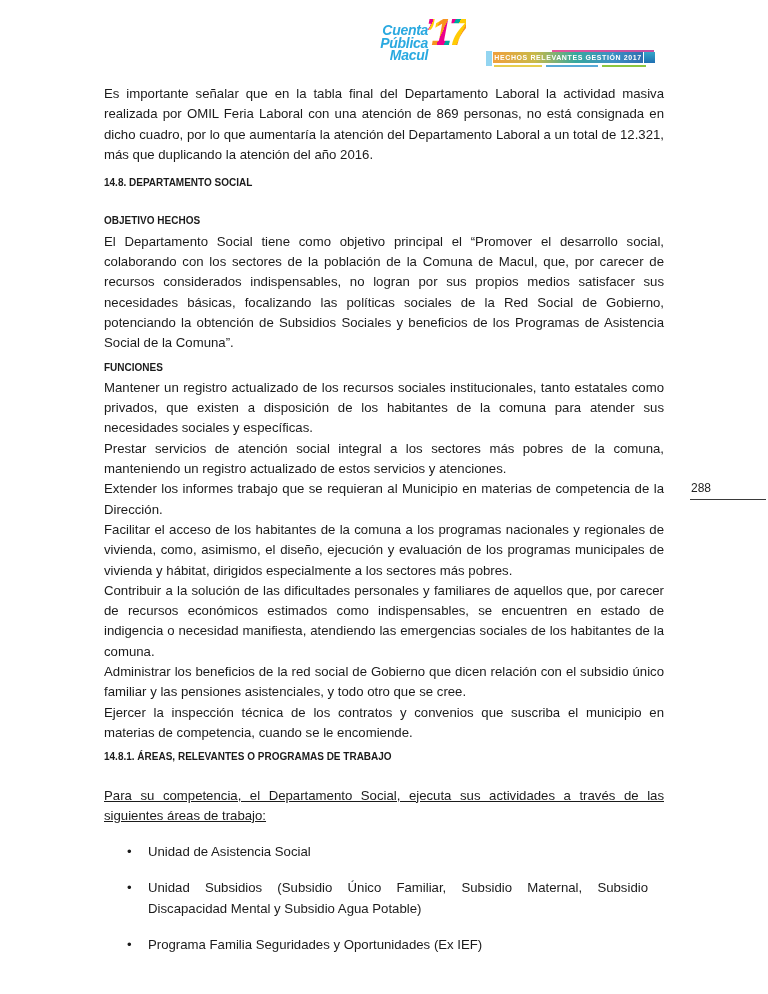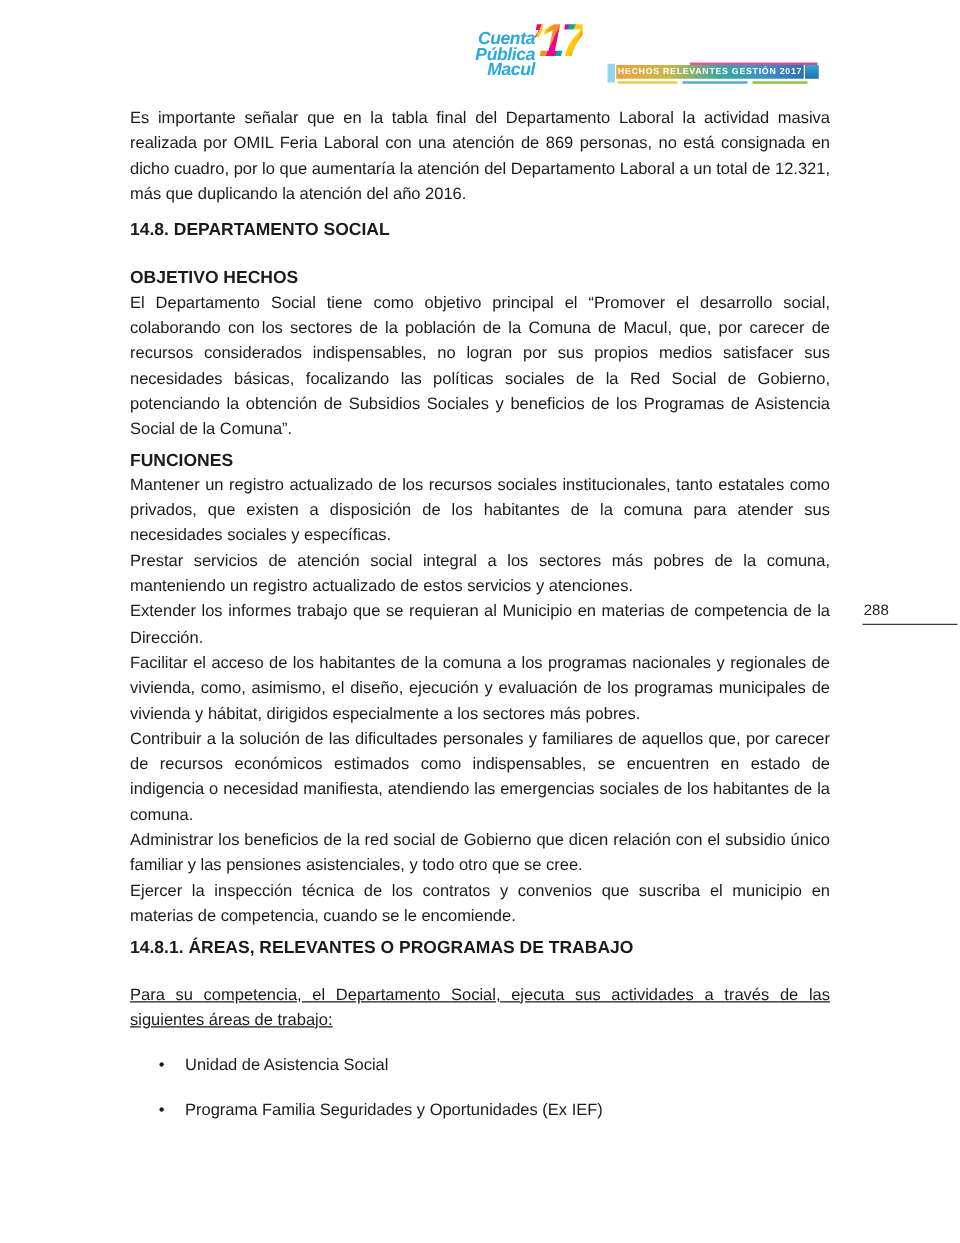--- a/index.html
+++ b/index.html
@@ -44,21 +44,21 @@
   .pagenum{position:absolute;left:691px;top:481px;font-size:12px;color:#222;}
   .pagenum-rule{position:absolute;left:690px;top:499px;width:76px;height:1px;background:#3a3a3a;}
 
   
   .doc{
     position:absolute;left:104px;top:84px;width:560px;
     font-size:13.2px;line-height:20.3px;text-align:justify;
   }
   .doc p{margin:0;}
   .doc h2{
-    margin:0;font-size:14px;line-height:20.3px;font-weight:bold;text-align:left;
+    margin:0;font-size:10px;line-height:20.3px;font-weight:bold;text-align:left;
   }
   .h-depto{margin-top:8px !important;}
   .h-objetivo{margin-top:18px !important;}
   .h-funciones{margin-top:4px !important;}
   .h-areas{margin-top:4px !important;}
   .p-areas-intro{margin-top:18px !important;text-decoration:underline;}
   ul.areas{
     list-style:none;margin:4px 0 0 0;padding:0;text-align:justify;
   }
   ul.areas li{position:relative;padding-left:28px;margin:16px;}
@@ -107,15 +107,16 @@
   <p>Facilitar el acceso de los habitantes de la comuna a los programas nacionales y regionales de vivienda, como, asimismo, el diseño, ejecución y evaluación de los programas municipales de vivienda y hábitat, dirigidos especialmente a los sectores más pobres.</p>
   <p>Contribuir a la solución de las dificultades personales y familiares de aquellos que, por carecer de recursos económicos estimados como indispensables, se encuentren en estado de indigencia o necesidad manifiesta, atendiendo las emergencias sociales de los habitantes de la comuna.</p>
   <p>Administrar los beneficios de la red social de Gobierno que dicen relación con el subsidio único familiar y las pensiones asistenciales, y todo otro que se cree.</p>
   <p>Ejercer la inspección técnica de los contratos y convenios que suscriba el municipio en materias de competencia, cuando se le encomiende.</p>
 
   <h2 class="h-areas">14.8.1. ÁREAS, RELEVANTES O PROGRAMAS DE TRABAJO</h2>
 
   <p class="p-areas-intro">Para su competencia, el Departamento Social, ejecuta sus actividades a través de las siguientes áreas de trabajo:</p>
   <ul class="areas">
     <li>Unidad de Asistencia Social</li>
+    <li>Unidad Subsidios (Subsidio Único Familiar, Subsidio Maternal, Subsidio Discapacidad Mental y Subsidio Agua Potable)</li>
     <li>Programa Familia Seguridades y Oportunidades (Ex IEF)</li>
   </ul>
 </div>
 
 </body></html>

